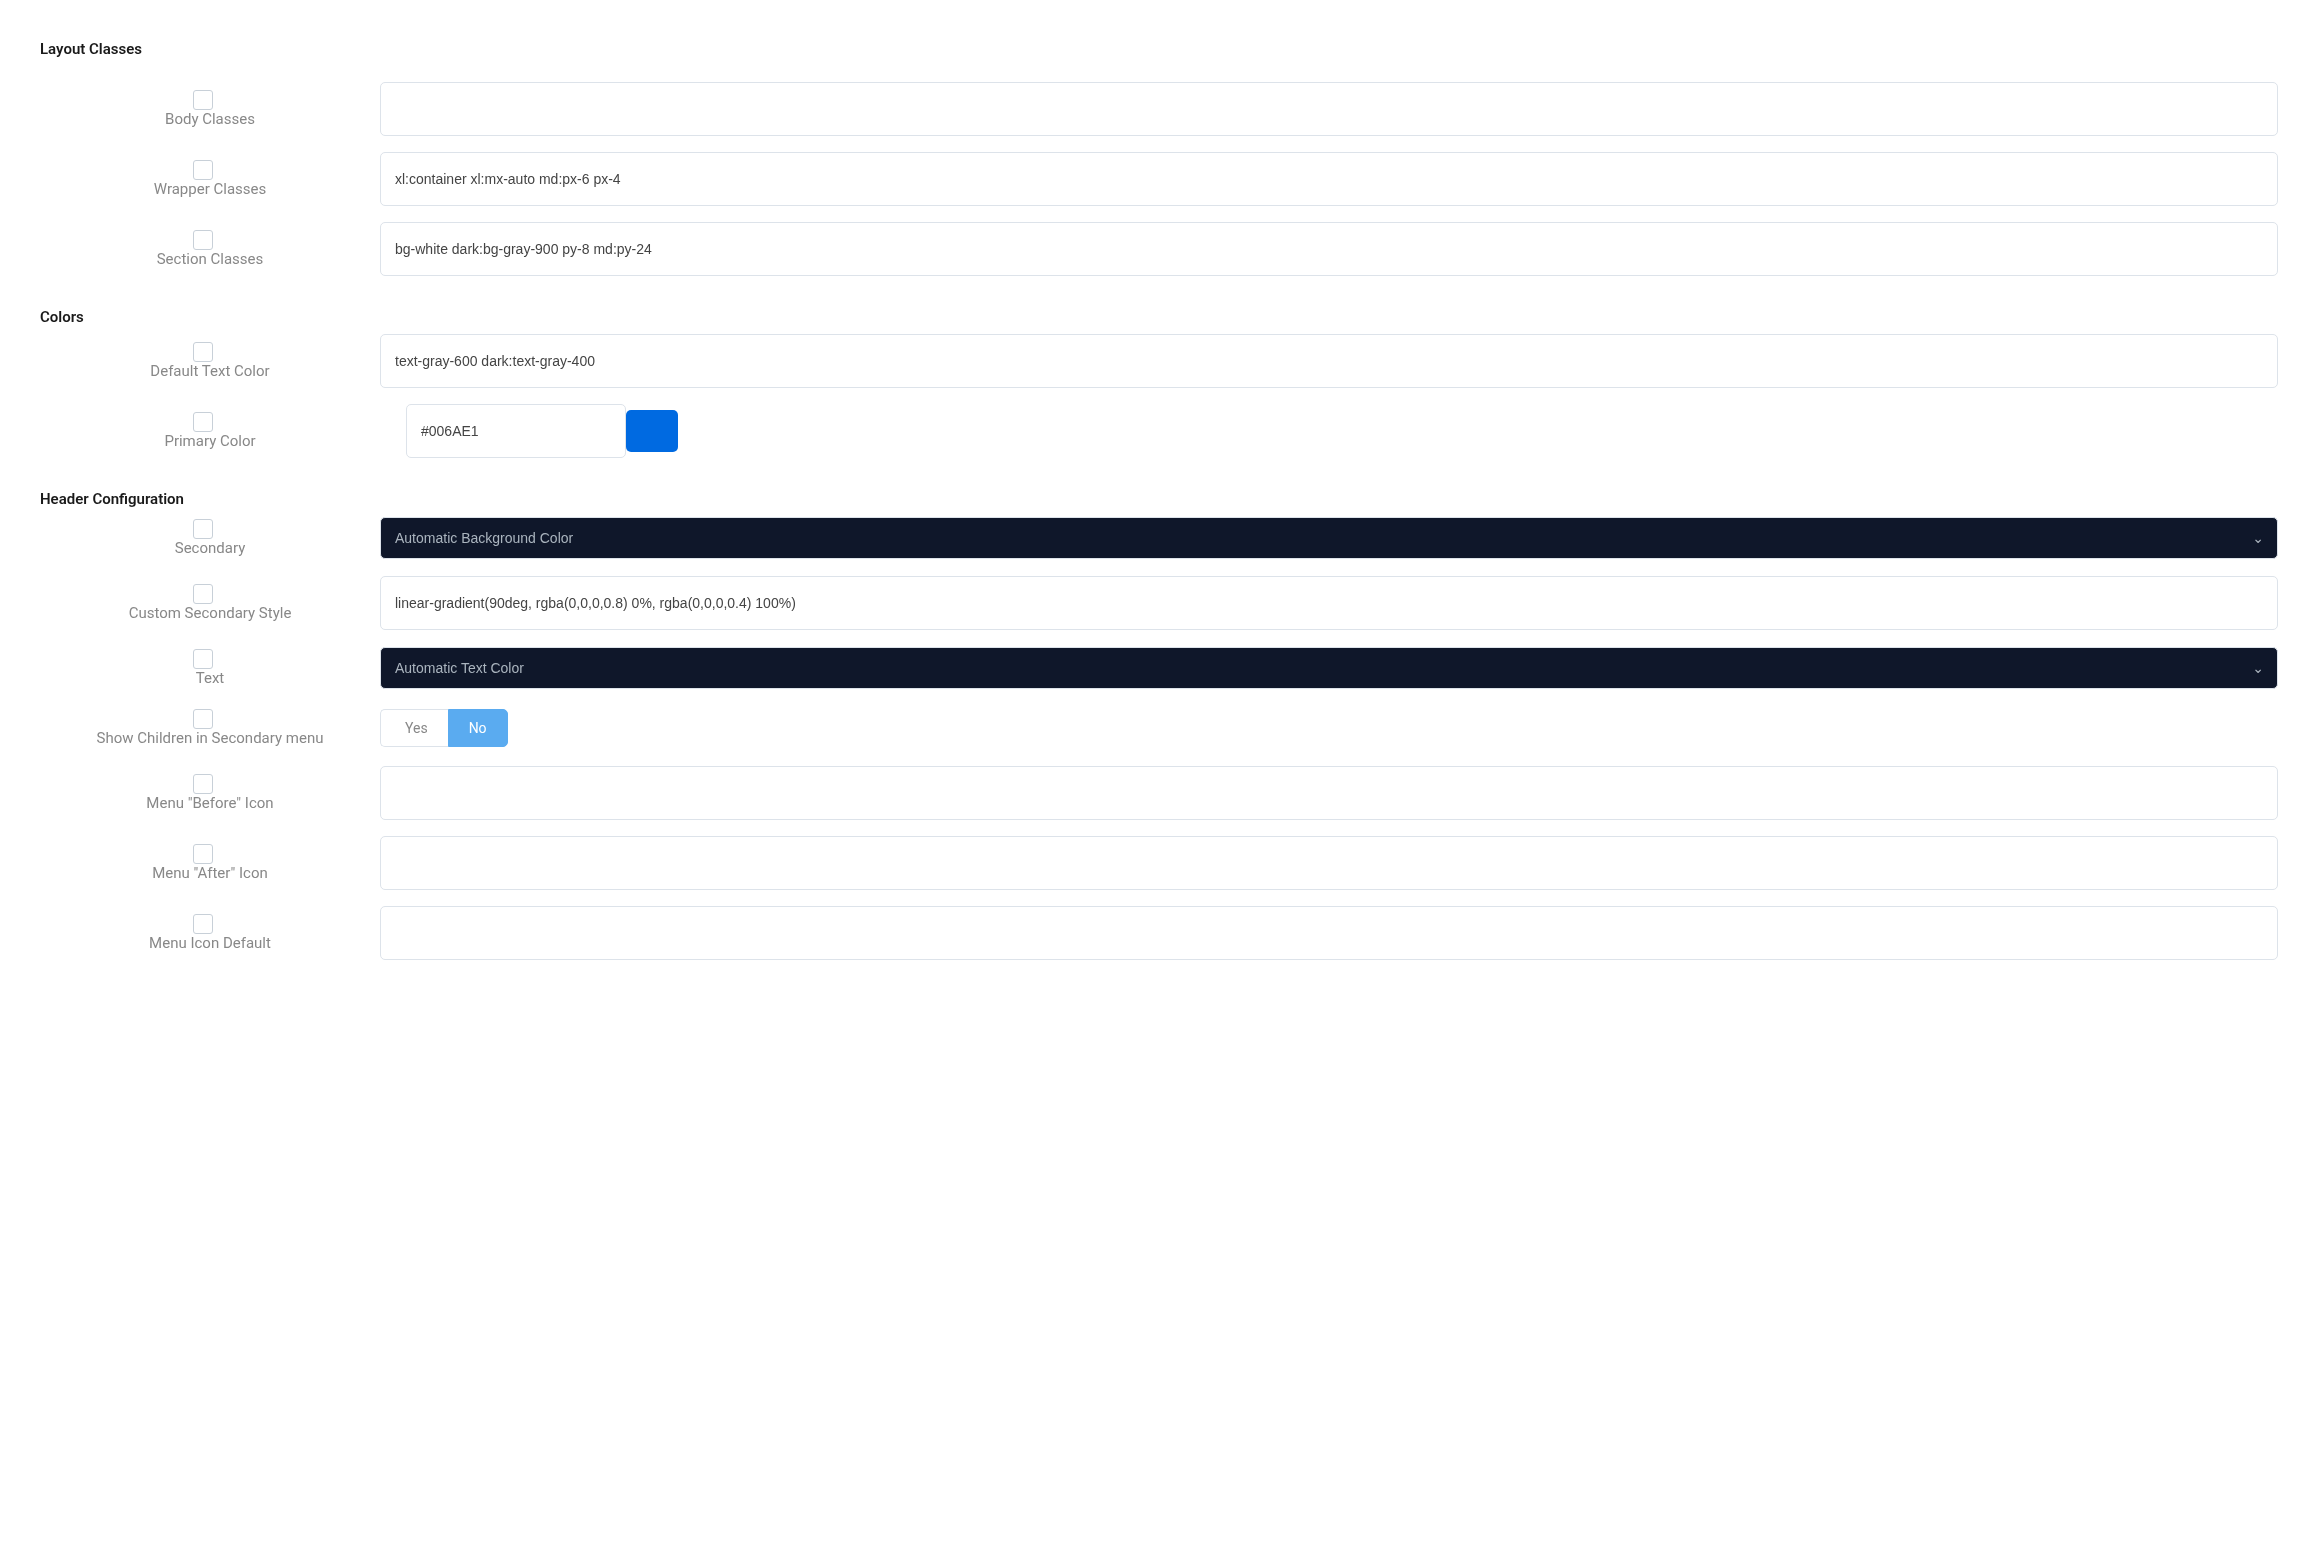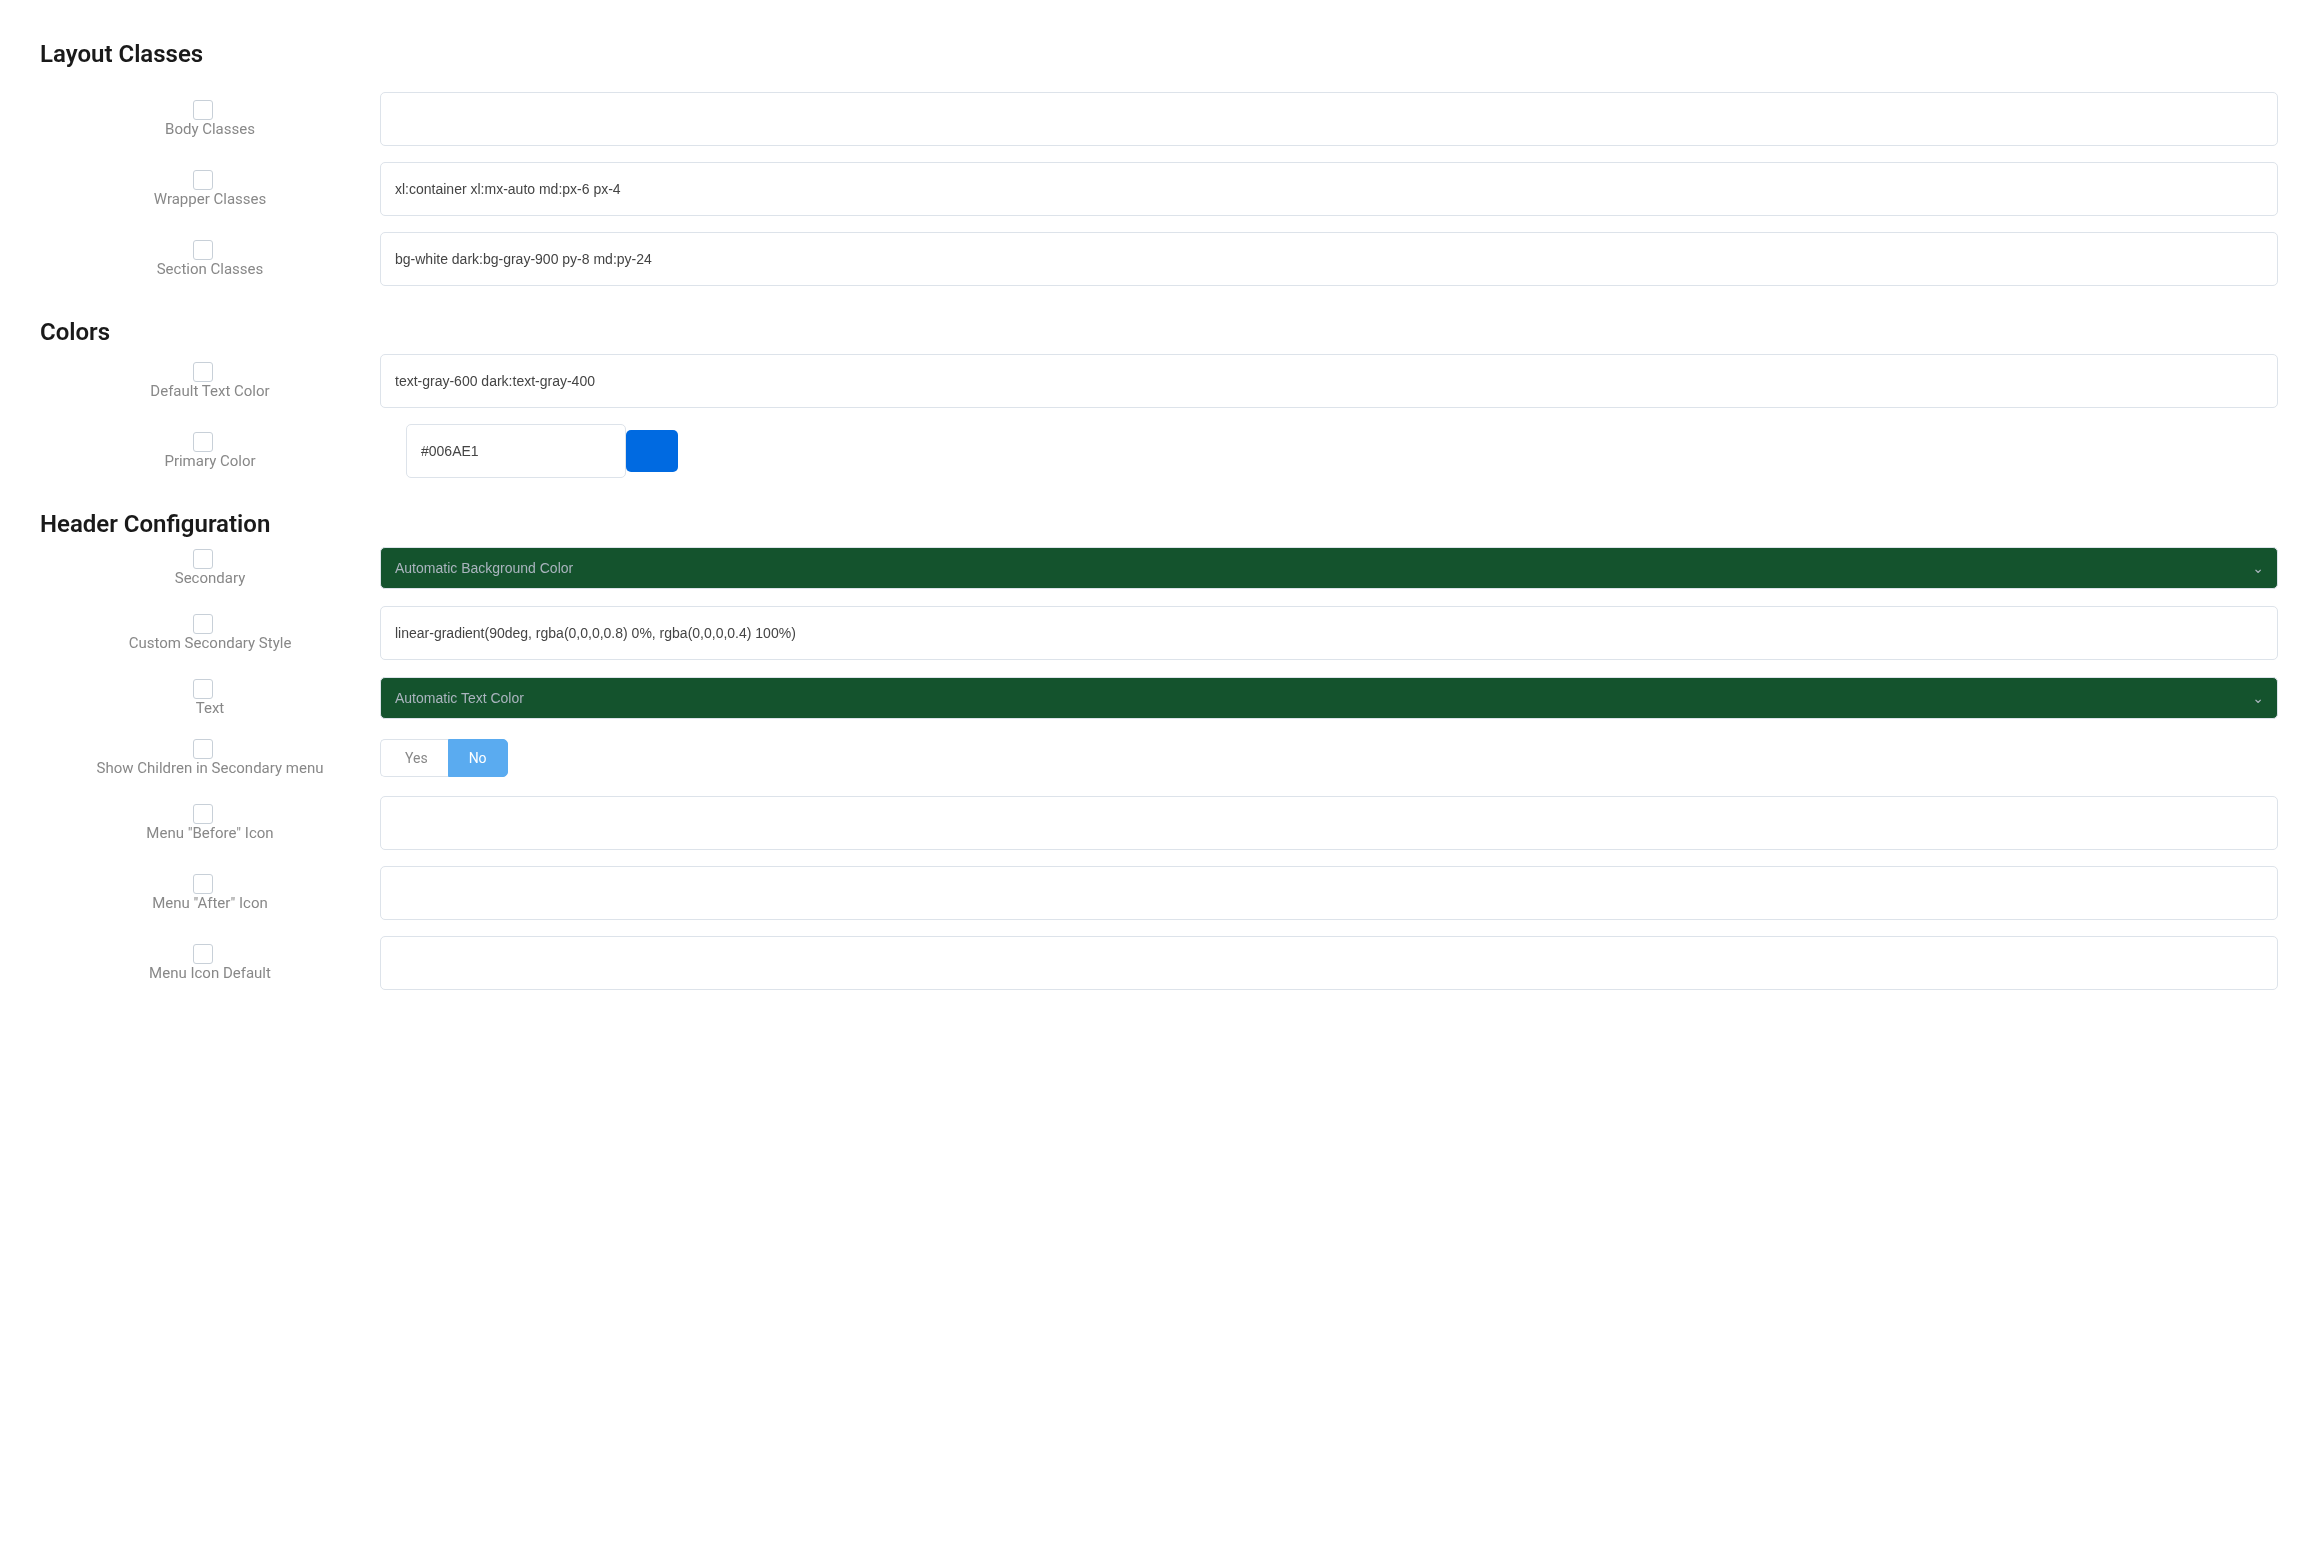--- a/index.html
+++ b/index.html
@@ -10,21 +10,21 @@
 
     body {
       font-family: -apple-system, BlinkMacSystemFont, 'Segoe UI', Roboto, sans-serif;
       background: #ffffff;
       color: #333;
       padding: 32px 40px;
       font-size: 15px;
     }
 
     .section-title {
-      font-size: 24px;
+      font-size: 15px;
       font-weight: 600;
       color: #1a1a1a;
       margin-bottom: 24px;
       margin-top: 8px;
     }
 
     .field-row {
       display: flex;
       align-items: center;
       margin-bottom: 16px;
@@ -101,21 +101,21 @@
     }
 
     .select-input {
       width: 100%;
       height: 42px;
       border: 1.5px solid #dde3ea;
       border-radius: 5px;
       padding: 0 40px 0 14px;
       font-size: 14px;
       color: #aab4be;
-      background: #14532d;
+      background: #0f172a;
       appearance: none;
       outline: none;
       cursor: pointer;
     }
 
     .chevron-icon {
       position: absolute;
       right: 14px;
       top: 50%;
       transform: translateY(-50%);

